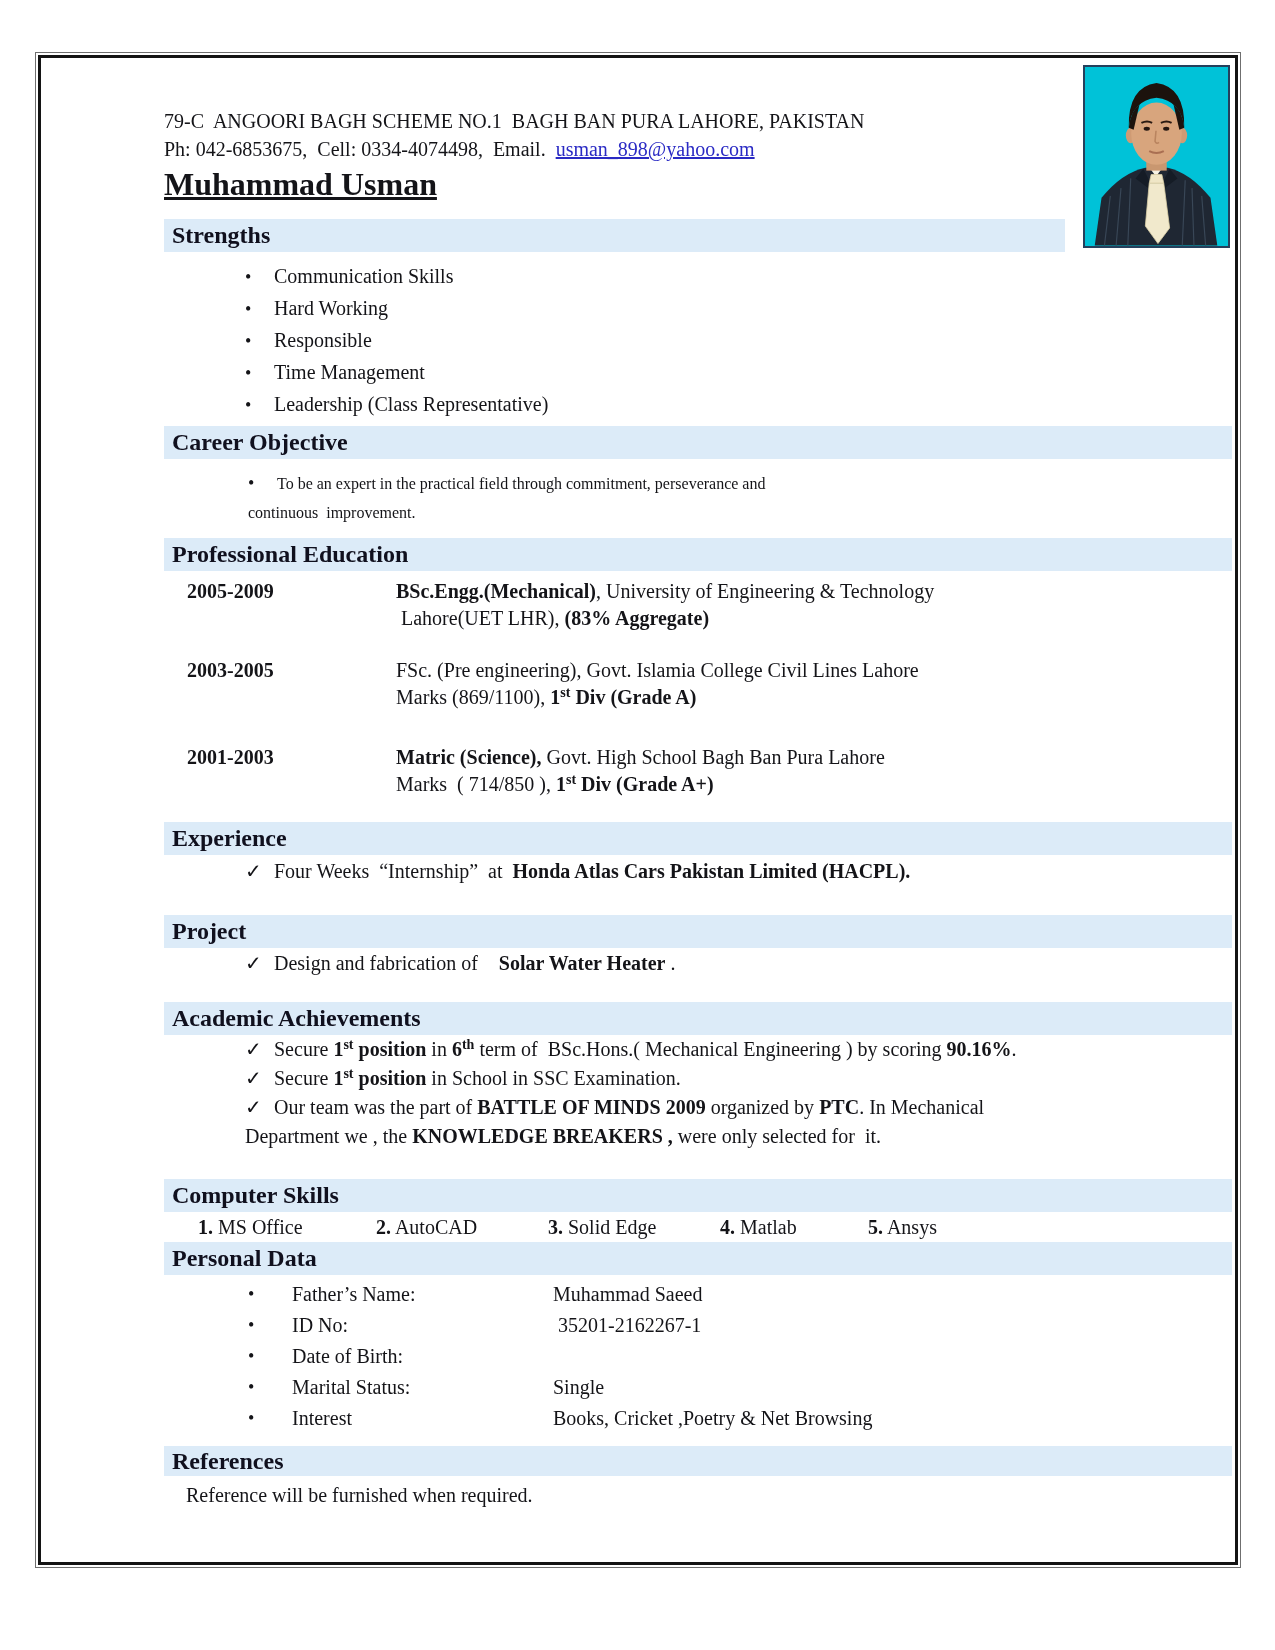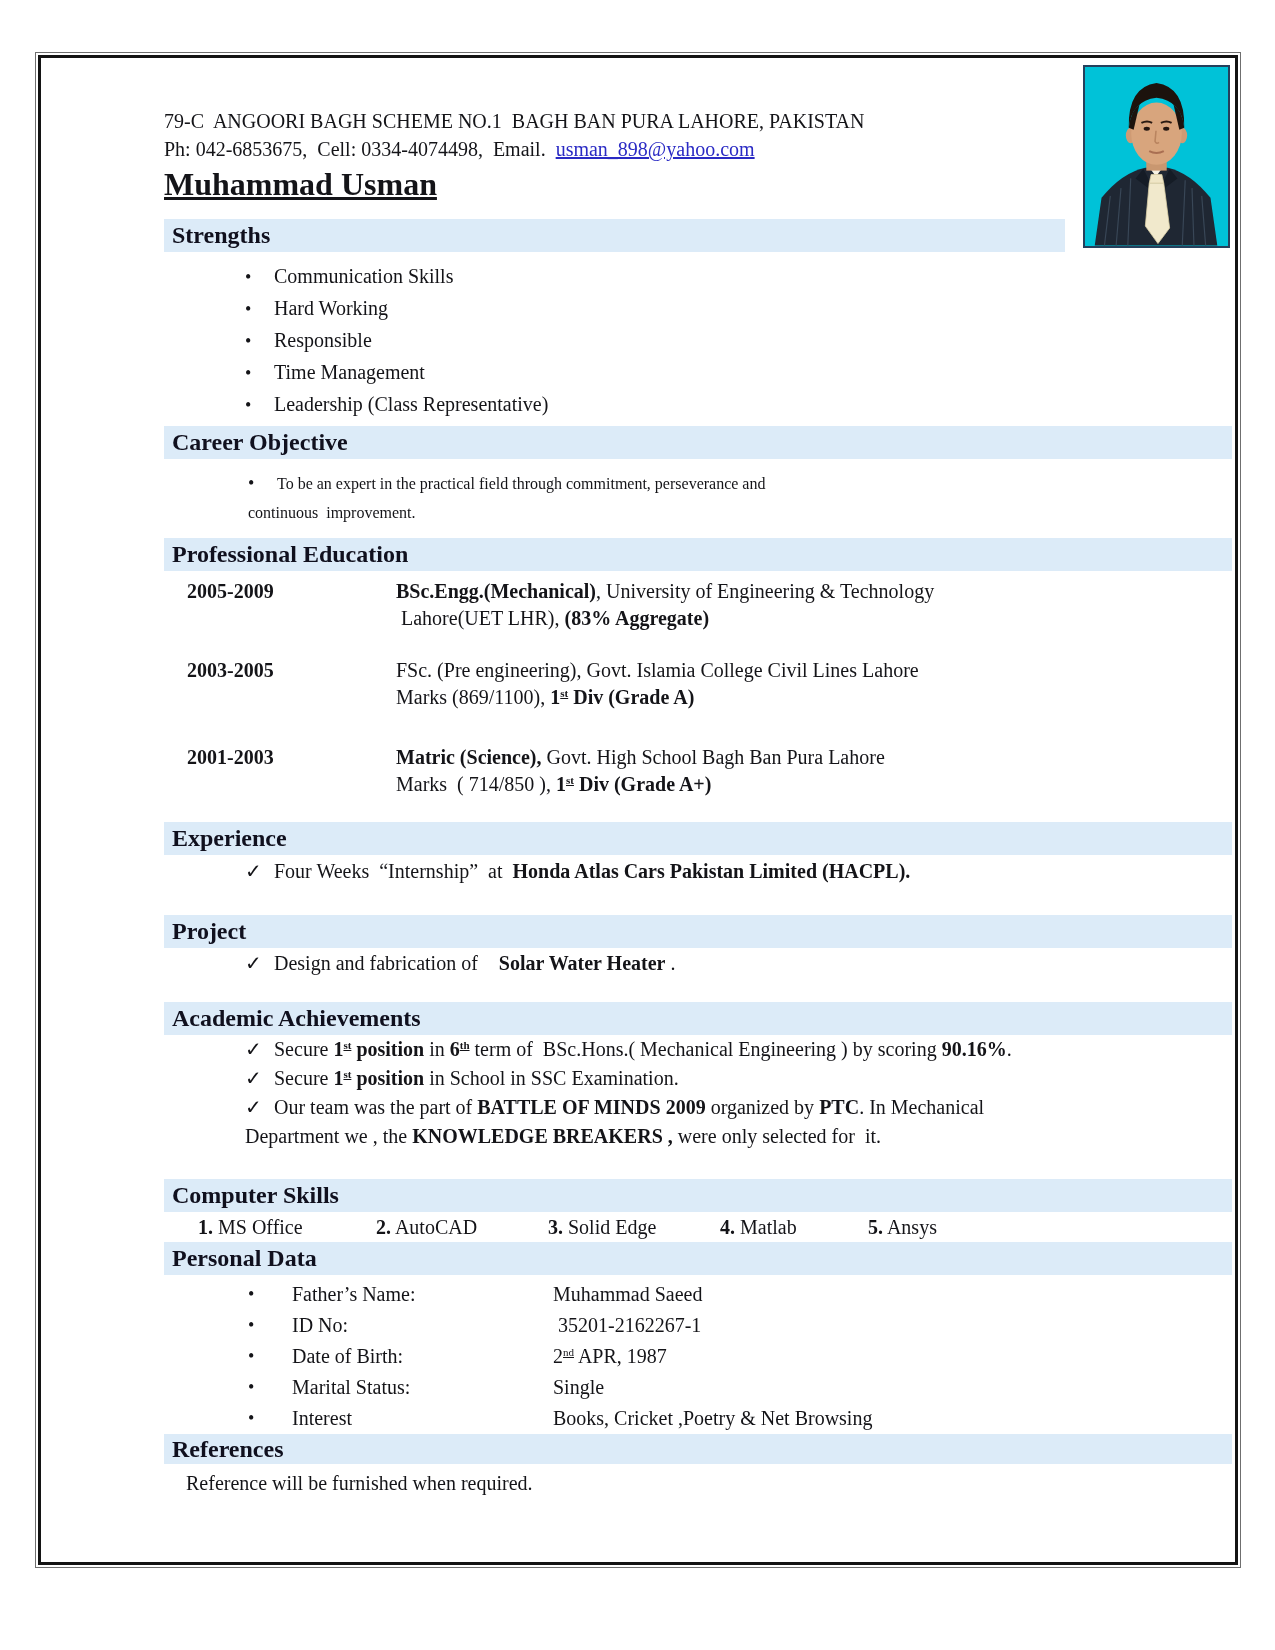--- a/index.html
+++ b/index.html
@@ -38,39 +38,39 @@
   .e1{margin-top:7px;} .e2{margin-top:25px;} .e3{margin-top:33px;}
   
   .bar-strengths{margin-top:8px;}
   .bar-career{margin-top:5px;}
   .bar-pe{margin-top:11px;}
   .bar-exp{margin-top:24px;}
   .bar-proj{margin-top:30px;}
   .bar-aa{margin-top:25px;}
   .bar-cs{margin-top:28px;}
   .bar-pd{margin-top:0;}
-  .bar-ref{margin-top:0;height:30px;line-height:30px;}
+  .bar-ref{margin-top:12px;height:30px;line-height:30px;}
   .item-exp{margin-top:2px;line-height:28px;}
   .item-proj{margin-top:1px;line-height:28px;}
   ul.aa{list-style:none;margin:0;padding:0;}
   ul.aa li{line-height:29px;font-size:20px;margin-left:81px;}
   
   .skills{line-height:30px;font-size:20px;margin-left:34px;display:flex;}
   .skill{display:inline-block;}
   .skill b{font-weight:bold;}
   .skill:nth-child(1){width:178px;} .skill:nth-child(2){width:172px;}
   .skill:nth-child(3){width:172px;} .skill:nth-child(4){width:148px;}
   
   .pd{margin-top:4px;}
   .pd-row{display:flex;line-height:31px;font-size:20px;}
   .pd-bullet{margin-left:84px;width:44px;flex:none;font-size:18px;}
   .pd-label{width:261px;flex:none;}
   .pd-value{flex:1;}
   .ref-text{margin-top:5px;line-height:28px;font-size:20px;margin-left:22px;}
-  sup{font-size:11px;line-height:0;vertical-align:7px;text-decoration:underline;}
+  sup{font-size:14px;line-height:0;vertical-align:7px;}
   b,.b{font-weight:bold;}
   
   .photo{position:absolute;left:1083px;top:65px;width:147px;height:183px;
          border:2px solid #25405c;box-sizing:border-box;background:var(--photo-bg);}
   .photo svg{display:block;width:100%;height:100%;}
 </style>
 </head>
 <body>
 
 <div class="page">
@@ -152,21 +152,20 @@
           <span class="pd-value pre"><span class="pre">Muhammad Saeed</span></span>
         </div>
       <div class="pd-row">
           <span class="pd-bullet">•</span>
           <span class="pd-label">ID No:</span>
           <span class="pd-value pre"><span class="pre"> 35201-2162267-1</span></span>
         </div>
       <div class="pd-row">
           <span class="pd-bullet">•</span>
           <span class="pd-label">Date of Birth:</span>
-          <span class="pd-value pre"><span class="pre">2</span><sup class="pre">nd</sup><span class="pre"> APR, 1987</span></span>
         </div>
       <div class="pd-row">
           <span class="pd-bullet">•</span>
           <span class="pd-label">Marital Status:</span>
           <span class="pd-value pre"><span class="pre">Single</span></span>
         </div>
       <div class="pd-row">
           <span class="pd-bullet">•</span>
           <span class="pd-label">Interest</span>
           <span class="pd-value pre"><span class="pre">Books, Cricket ,Poetry &amp; Net Browsing</span></span>

